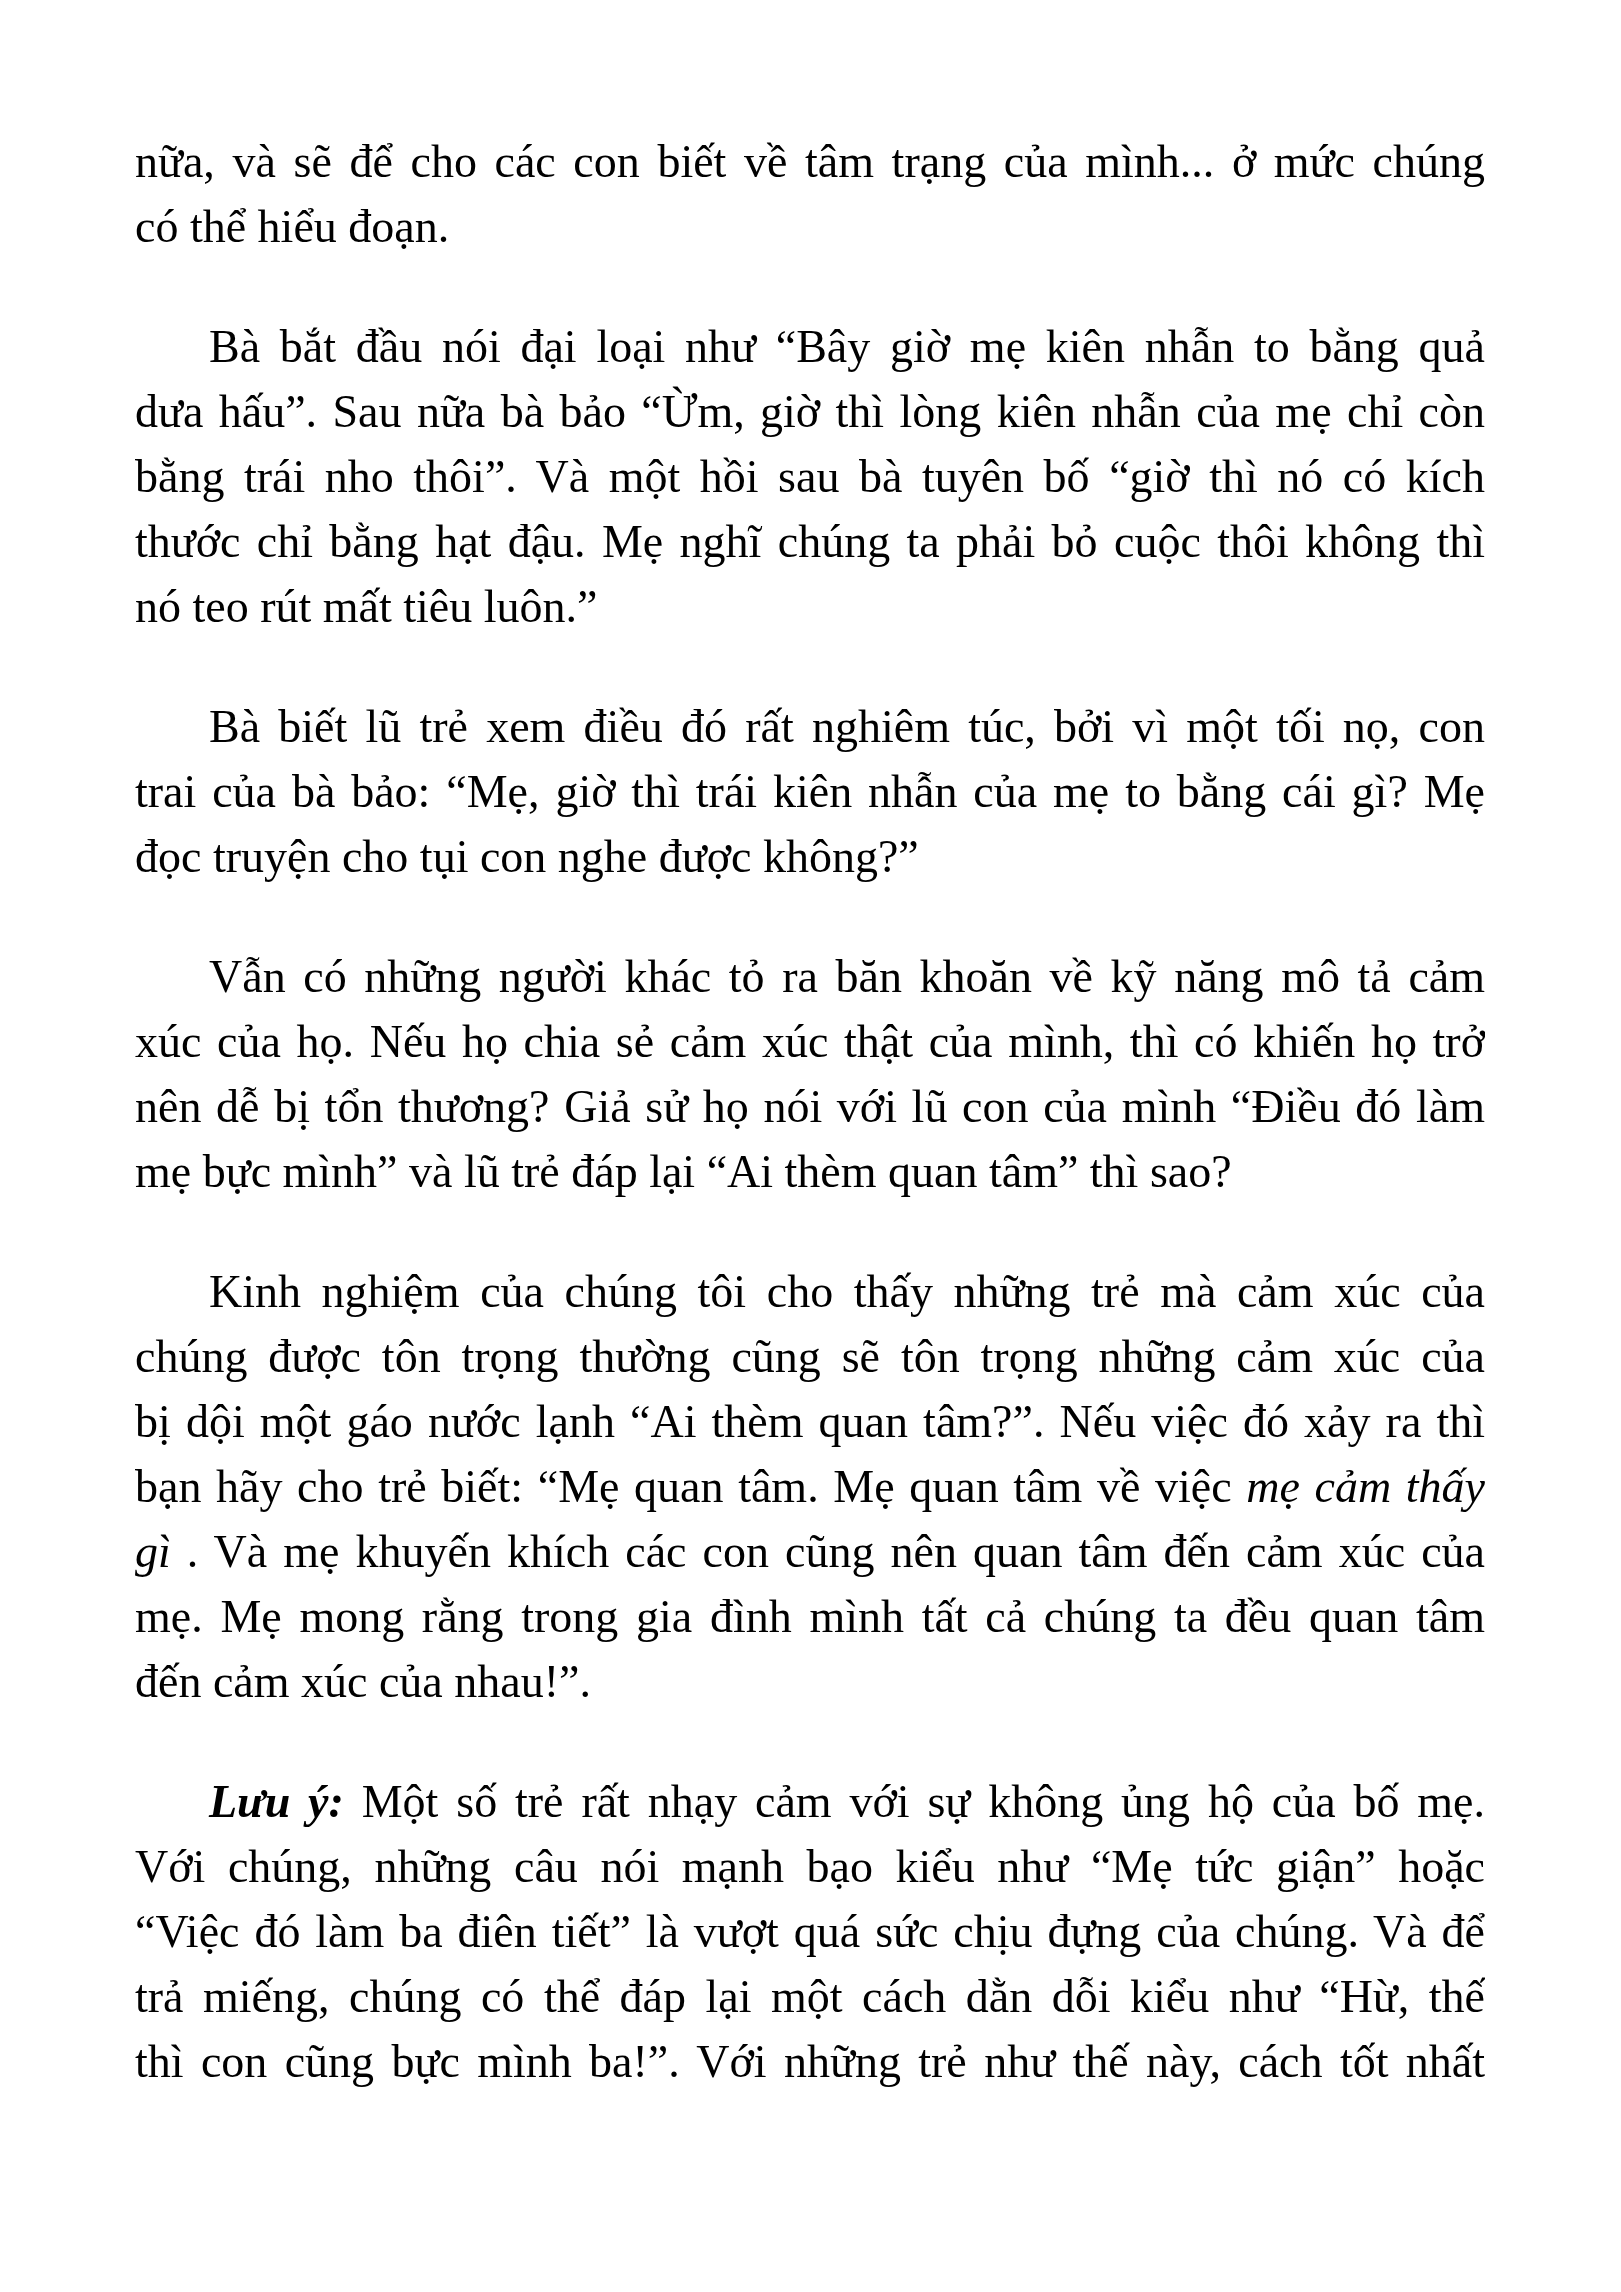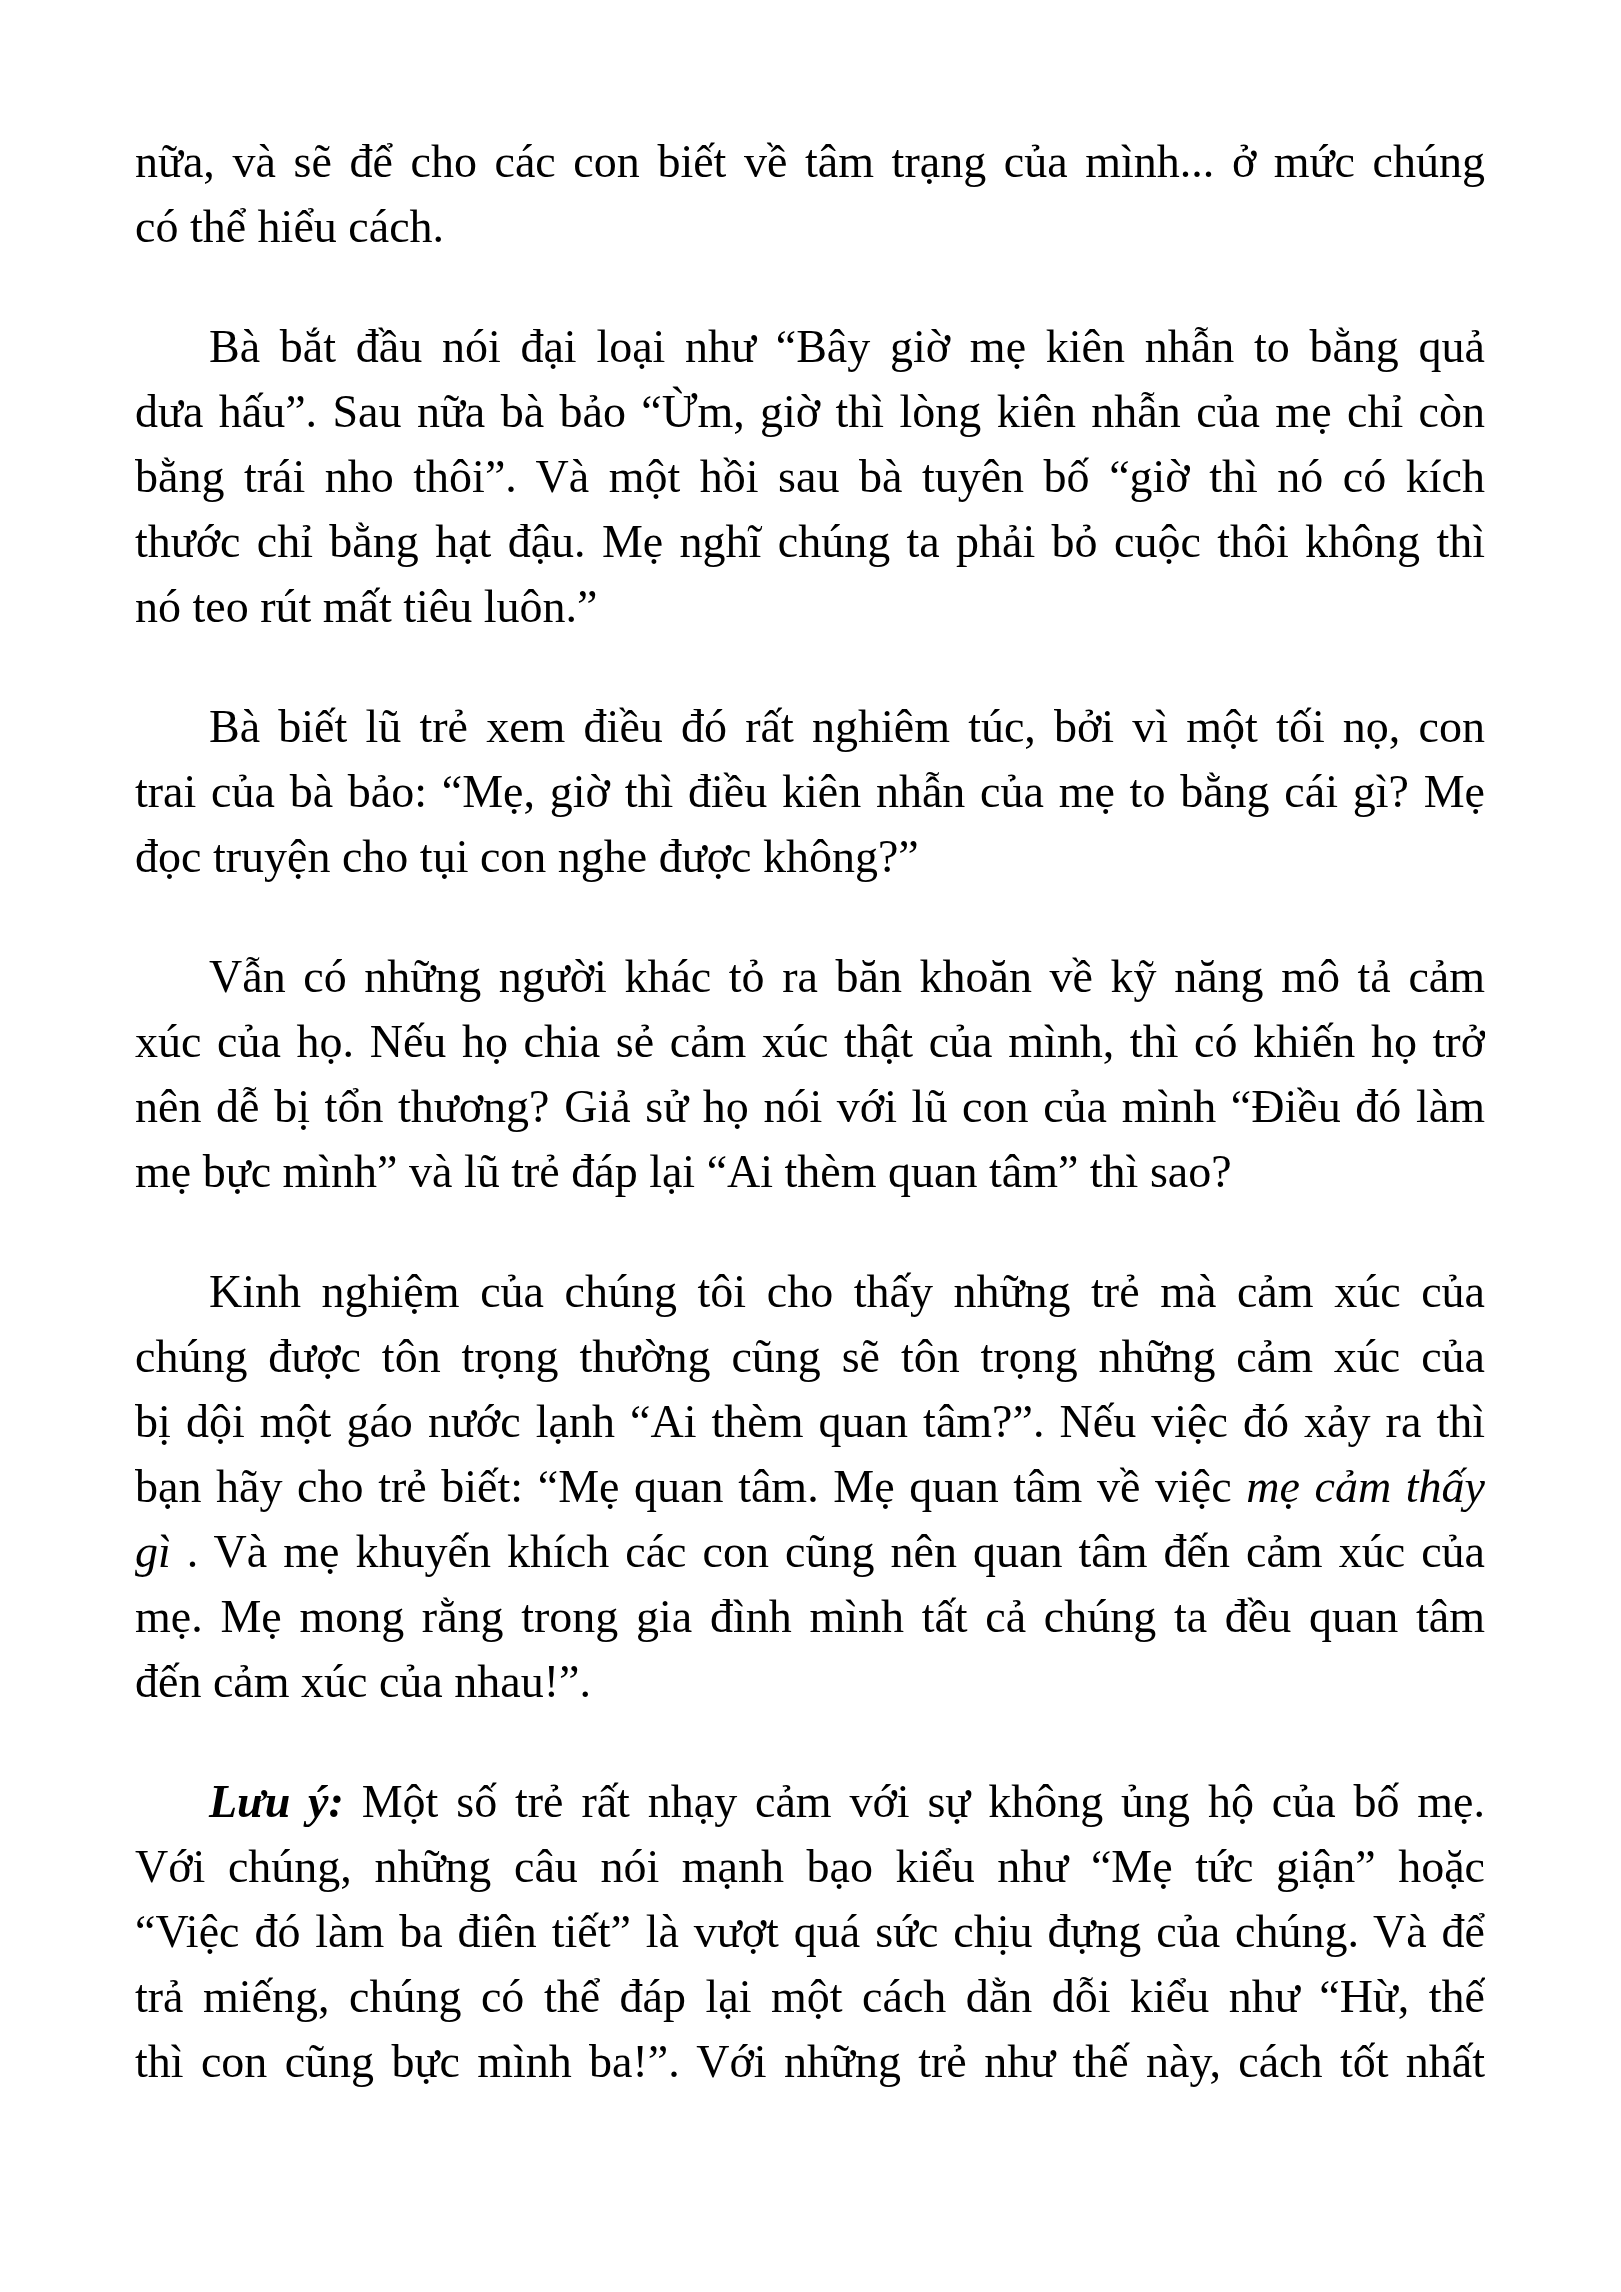--- a/index.html
+++ b/index.html
@@ -42,32 +42,32 @@
   .seg.italic      { font-style: italic; font-weight: normal; }
   .seg.bold-italic { font-style: italic; font-weight: bold; margin-top: 35px; }
 </style>
 </head>
 <body>
 
 <div class="page" style="background: rgb(255, 255, 255);">
   <div class="text-block" style="color: rgb(0, 0, 0);">
       <div class="para">
         <div class="line just"><span class="seg normal">nữa, và sẽ để cho các con biết về tâm trạng của mình... ở mức chúng</span></div>
-        <div class="line"><span class="seg normal">có thể hiểu cách.</span></div>
+        <div class="line"><span class="seg normal">có thể hiểu đoạn.</span></div>
       </div>
       <div class="para indent">
         <div class="line just"><span class="seg normal">Bà bắt đầu nói đại loại như “Bây giờ mẹ kiên nhẫn to bằng quả</span></div>
         <div class="line just"><span class="seg normal">dưa hấu”. Sau nữa bà bảo “Ừm, giờ thì lòng kiên nhẫn của mẹ chỉ còn</span></div>
         <div class="line just"><span class="seg normal">bằng trái nho thôi”. Và một hồi sau bà tuyên bố “giờ thì nó có kích</span></div>
         <div class="line just"><span class="seg normal">thước chỉ bằng hạt đậu. Mẹ nghĩ chúng ta phải bỏ cuộc thôi không thì</span></div>
         <div class="line"><span class="seg normal">nó teo rút mất tiêu luôn.”</span></div>
       </div>
       <div class="para indent">
         <div class="line just"><span class="seg normal">Bà biết lũ trẻ xem điều đó rất nghiêm túc, bởi vì một tối nọ, con</span></div>
-        <div class="line just"><span class="seg normal">trai của bà bảo: “Mẹ, giờ thì điều kiên nhẫn của mẹ to bằng cái gì? Mẹ</span></div>
+        <div class="line just"><span class="seg normal">trai của bà bảo: “Mẹ, giờ thì trái kiên nhẫn của mẹ to bằng cái gì? Mẹ</span></div>
         <div class="line"><span class="seg normal">đọc truyện cho tụi con nghe được không?”</span></div>
       </div>
       <div class="para indent">
         <div class="line just"><span class="seg normal">Vẫn có những người khác tỏ ra băn khoăn về kỹ năng mô tả cảm</span></div>
         <div class="line just"><span class="seg normal">xúc của họ. Nếu họ chia sẻ cảm xúc thật của mình, thì có khiến họ trở</span></div>
         <div class="line just"><span class="seg normal">nên dễ bị tổn thương? Giả sử họ nói với lũ con của mình “Điều đó làm</span></div>
         <div class="line"><span class="seg normal">mẹ bực mình” và lũ trẻ đáp lại “Ai thèm quan tâm” thì sao?</span></div>
       </div>
       <div class="para indent">
         <div class="line just"><span class="seg normal">Kinh nghiệm của chúng tôi cho thấy những trẻ mà cảm xúc của</span></div>

